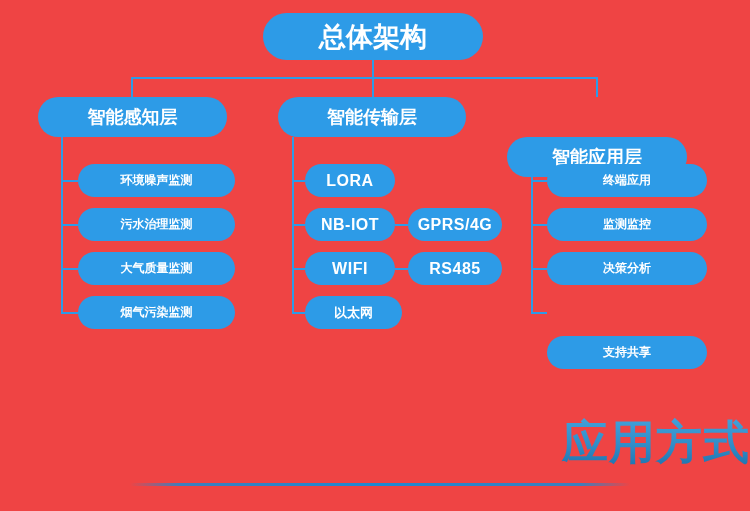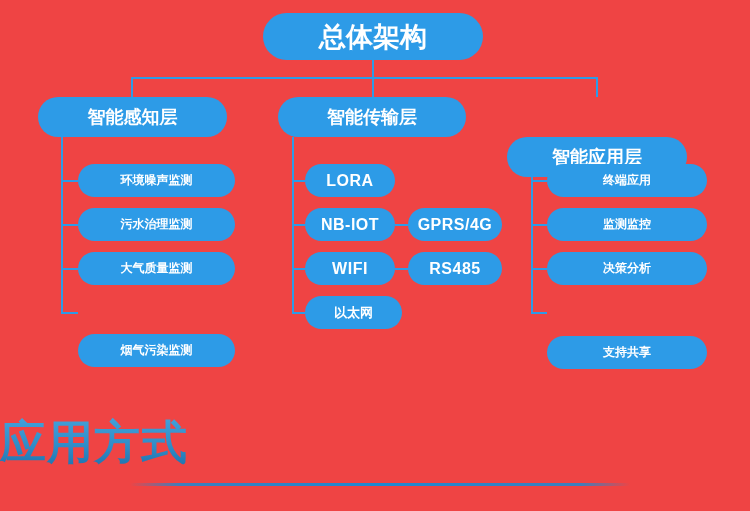--- a/index.html
+++ b/index.html
@@ -37,21 +37,21 @@
     height: 33px; border-radius: 17px; font-size: 12px;
   }
   .node.item.latin { font-size: 16px; letter-spacing: 0.5px; }
   .line {
     position: absolute;
     background: #2D9BE7;
   }
   .section-title {
     position: absolute;
     left: 0; top: 412px; width: 750px;
-    text-align: left;
+    text-align: right;
     font-size: 46px;
     font-weight: bold;
     letter-spacing: 1px;
     background: linear-gradient(180deg, #47A5DE 0%, #2F8CC7 55%, #1B6CA8 100%);
     -webkit-background-clip: text;
     background-clip: text;
     color: transparent;
   }
   .section-underline {
     position: absolute;
@@ -87,21 +87,21 @@
   <div class="line" style="left:531px; top:137px; width:2px; height:177px;"></div>
 
   <div class="line" style="left:61px; top:180px; width:17px; height:2px;"></div>
   <div class="line" style="left:61px; top:224px; width:17px; height:2px;"></div>
   <div class="line" style="left:61px; top:268px; width:17px; height:2px;"></div>
   <div class="line" style="left:61px; top:312px; width:17px; height:2px;"></div>
 
   <div class="node item" style="left:78px; top:164px; width:157px;">环境噪声监测</div>
   <div class="node item" style="left:78px; top:208px; width:157px;">污水治理监测</div>
   <div class="node item" style="left:78px; top:252px; width:157px;">大气质量监测</div>
-  <div class="node item" style="left:78px; top:296px; width:157px;margin-top:38px;">烟气污染监测</div>
+  <div class="node item" style="left:78px; top:296px; width:157px;">烟气污染监测</div>
 
   <div class="line" style="left:292px; top:180px; width:13px; height:2px;"></div>
   <div class="line" style="left:292px; top:224px; width:13px; height:2px;"></div>
   <div class="line" style="left:292px; top:268px; width:13px; height:2px;"></div>
   <div class="line" style="left:292px; top:312px; width:13px; height:2px;"></div>
 
   <div class="node item latin" style="left:305px; top:208px; width:90px;">NB-lOT</div>
   <div class="node item latin" style="left:305px; top:164px; width:90px;">LORA</div>
   <div class="node item latin" style="left:305px; top:252px; width:90px;">WIFI</div>
   <div class="node item" style="left:305px; top:296px; width:97px; font-size:13px;">以太网</div>

